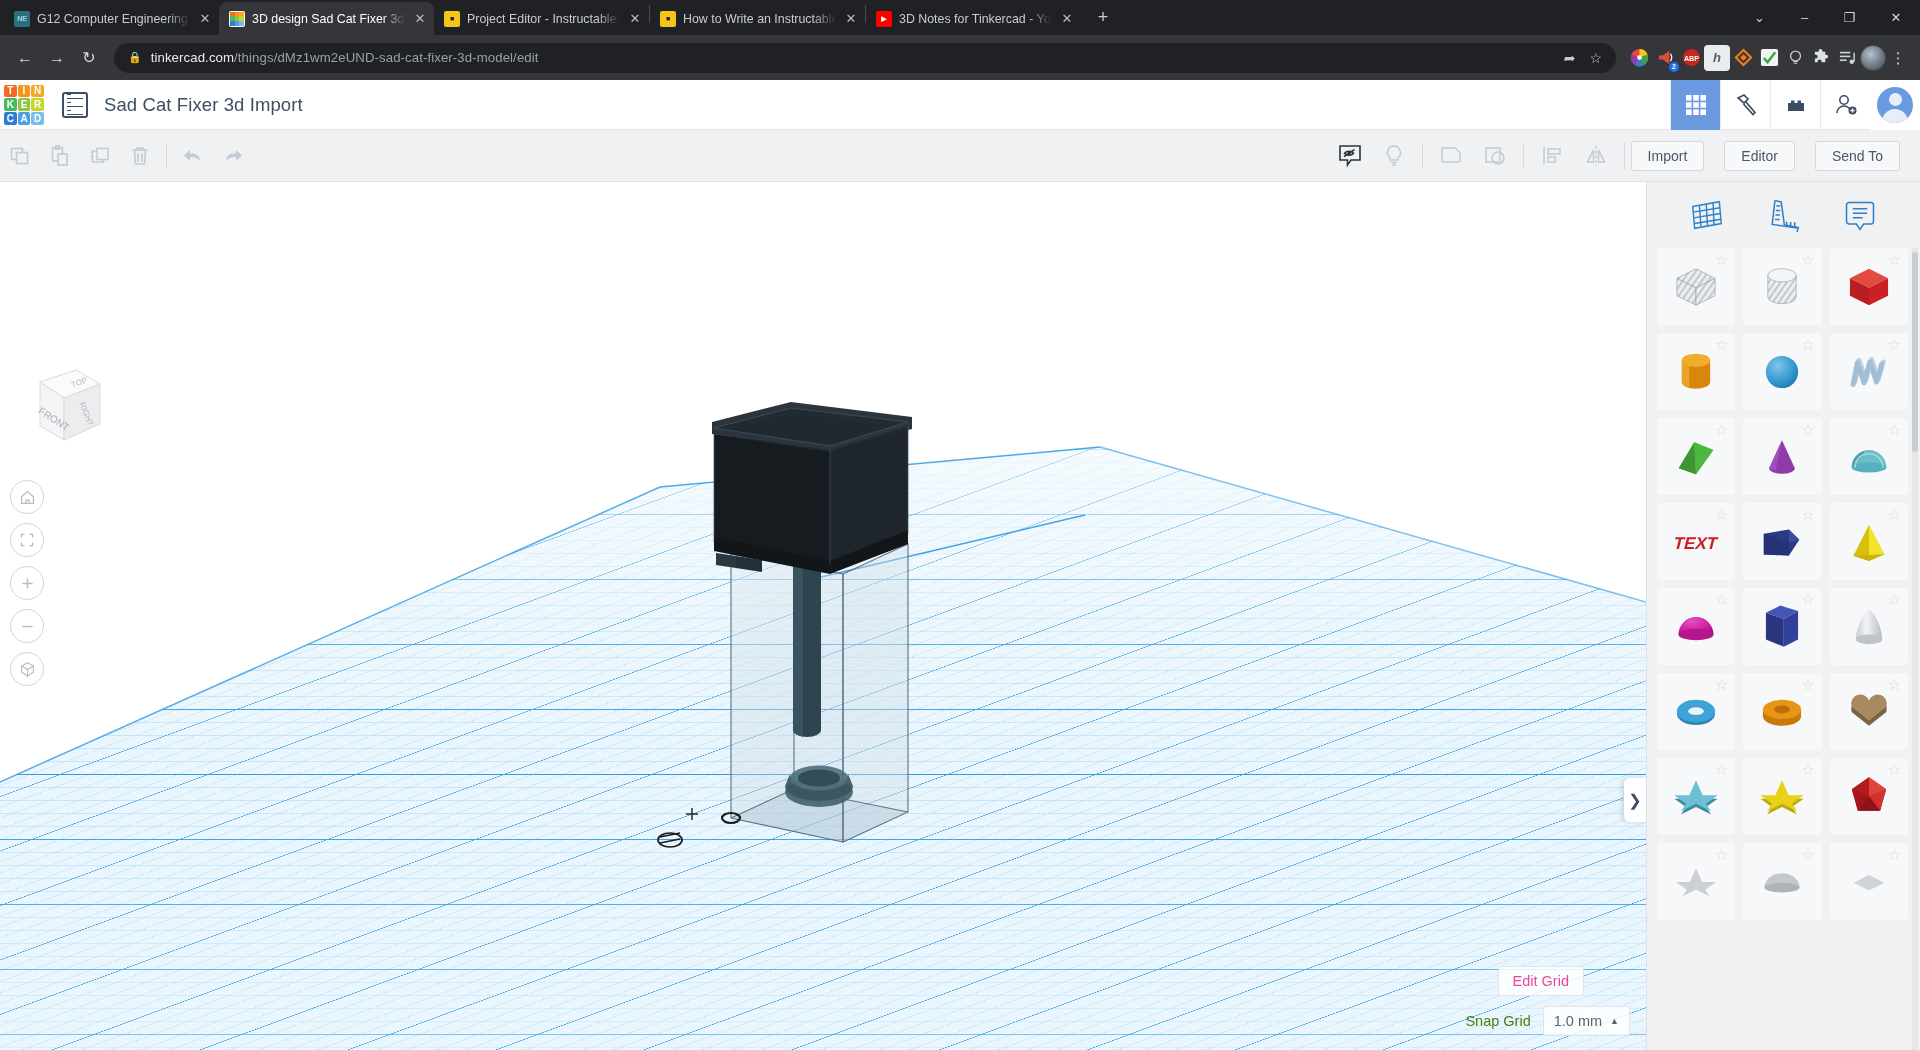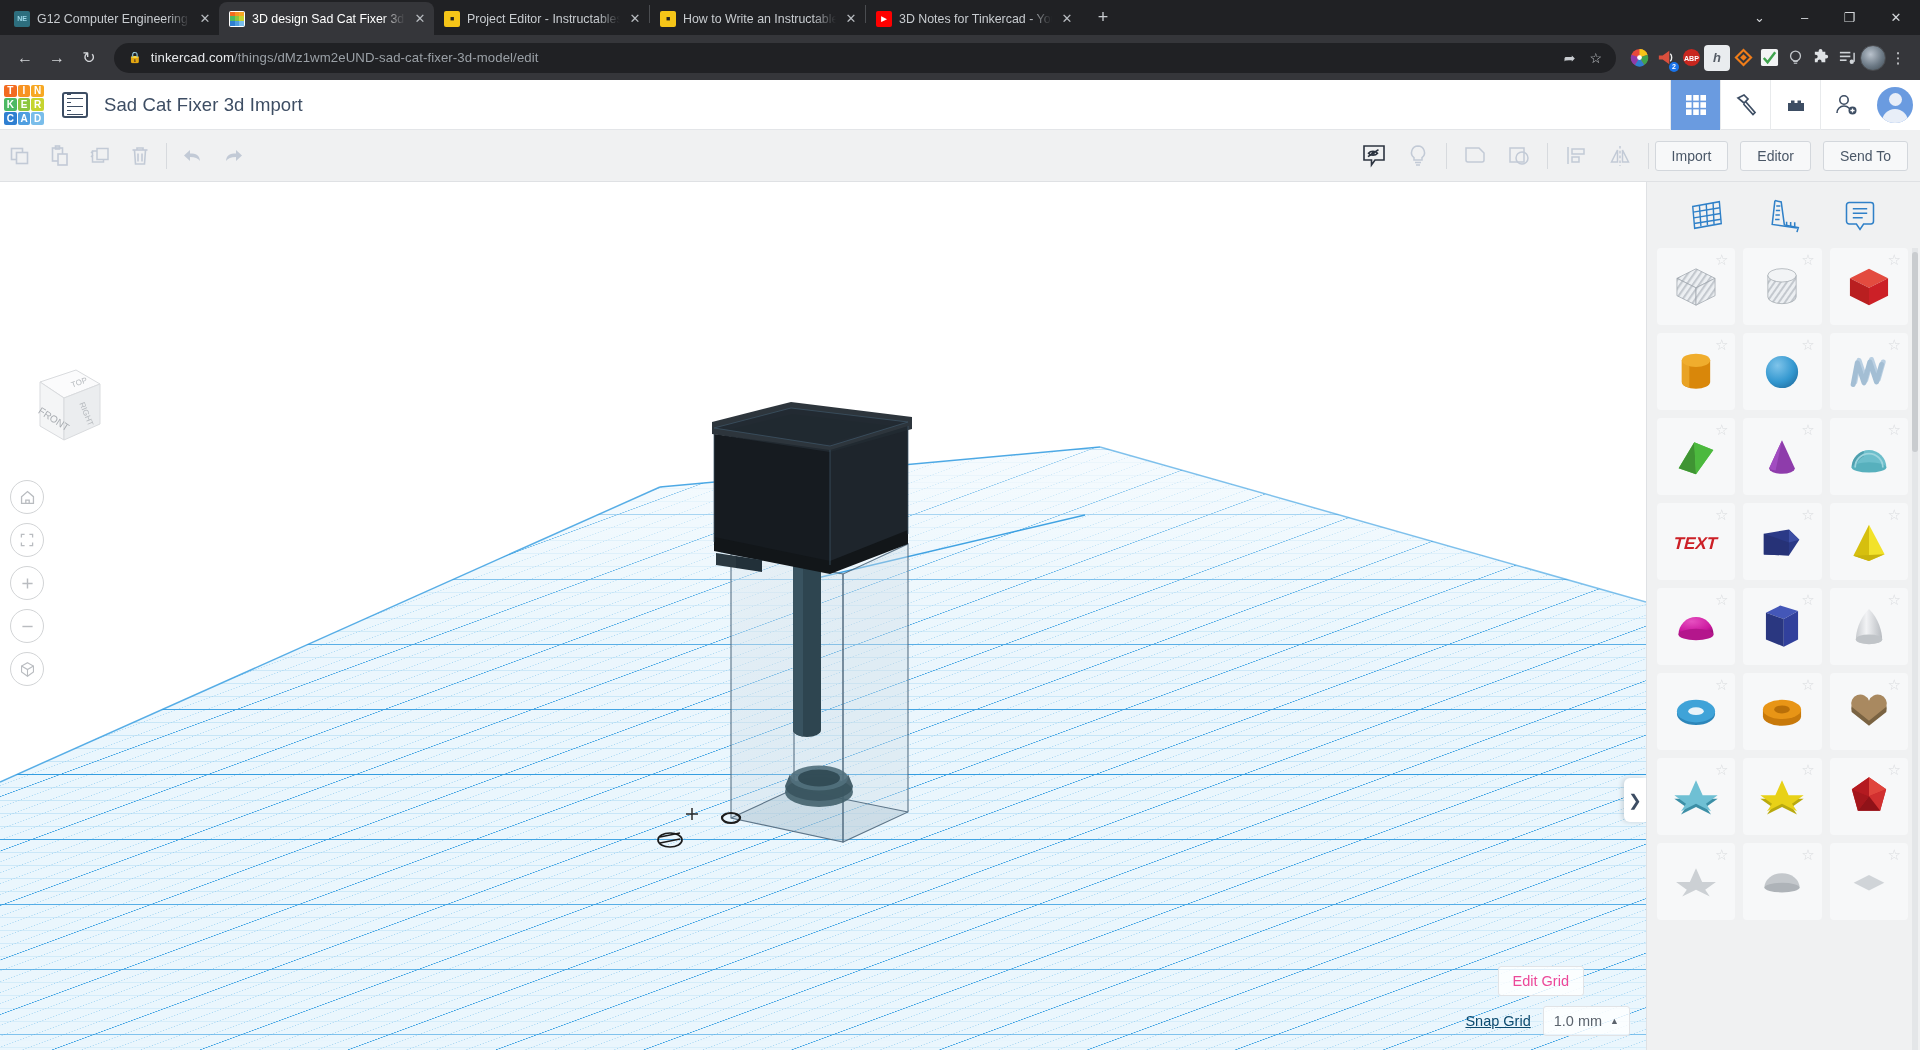--- a/index.html
+++ b/index.html
@@ -157,21 +157,21 @@
     border-bottom:1px solid #dfe1e4; position:relative; z-index:19;
   }
   .tb-btn {
     width:40px; height:52px; display:flex; align-items:center; justify-content:center;
     color:#c2cad6;
   }
   .tb-btn.dark { color:#2c3440; }
   .tb-sep { width:1px; height:26px; background:#d7dade; margin:0 6px; }
   #tb-right { margin-left:auto; display:flex; align-items:center; height:52px; }
   .tb-text-btn {
-    height:30px; padding:0 16px; margin-right:12px; border:1px solid #d3d7dc;
+    height:30px; padding:0 16px; margin-right:20px; border:1px solid #d3d7dc;
     border-radius:3px; background:#f7f8f9; color:#4a5767; font-size:14px;
     display:flex; align-items:center; justify-content:center;
   }
 
   
   #canvas {
     position:absolute; left:0; top:102px; width:1646px; height:868px;
     background:#ffffff; overflow:hidden;
   }
   #workplane-wrap { position:absolute; left:0; top:0; width:100%; height:100%; }
@@ -197,21 +197,21 @@
 
   
   #edit-grid-btn {
     position:absolute; right:62px; bottom:54px; height:30px; padding:0 14px;
     background:rgba(255,255,255,.82); border:1px solid #e1e3e6; border-radius:3px;
     color:#ec4899; font-size:14.5px; display:flex; align-items:center;
   }
   #snap-row {
     position:absolute; right:16px; bottom:14px; display:flex; align-items:center; gap:12px;
   }
-  #snap-label { color:#0c4a6e; font-size:14.5px;text-decoration:underline; }
+  #snap-label { color:#4d7c0f; font-size:14.5px; }
   #snap-select {
     height:30px; min-width:86px; padding:0 10px; background:rgba(255,255,255,.82);
     border:1px solid #e1e3e6; border-radius:3px; color:#5a6personally; color:#5b636d;
     font-size:14.5px; display:flex; align-items:center; justify-content:space-between; gap:8px;
   }
   #snap-select .caret { font-size:9px; color:#5b636d; }
 
   
   #right-panel {
     position:absolute; right:0; top:102px; width:274px; height:868px;

